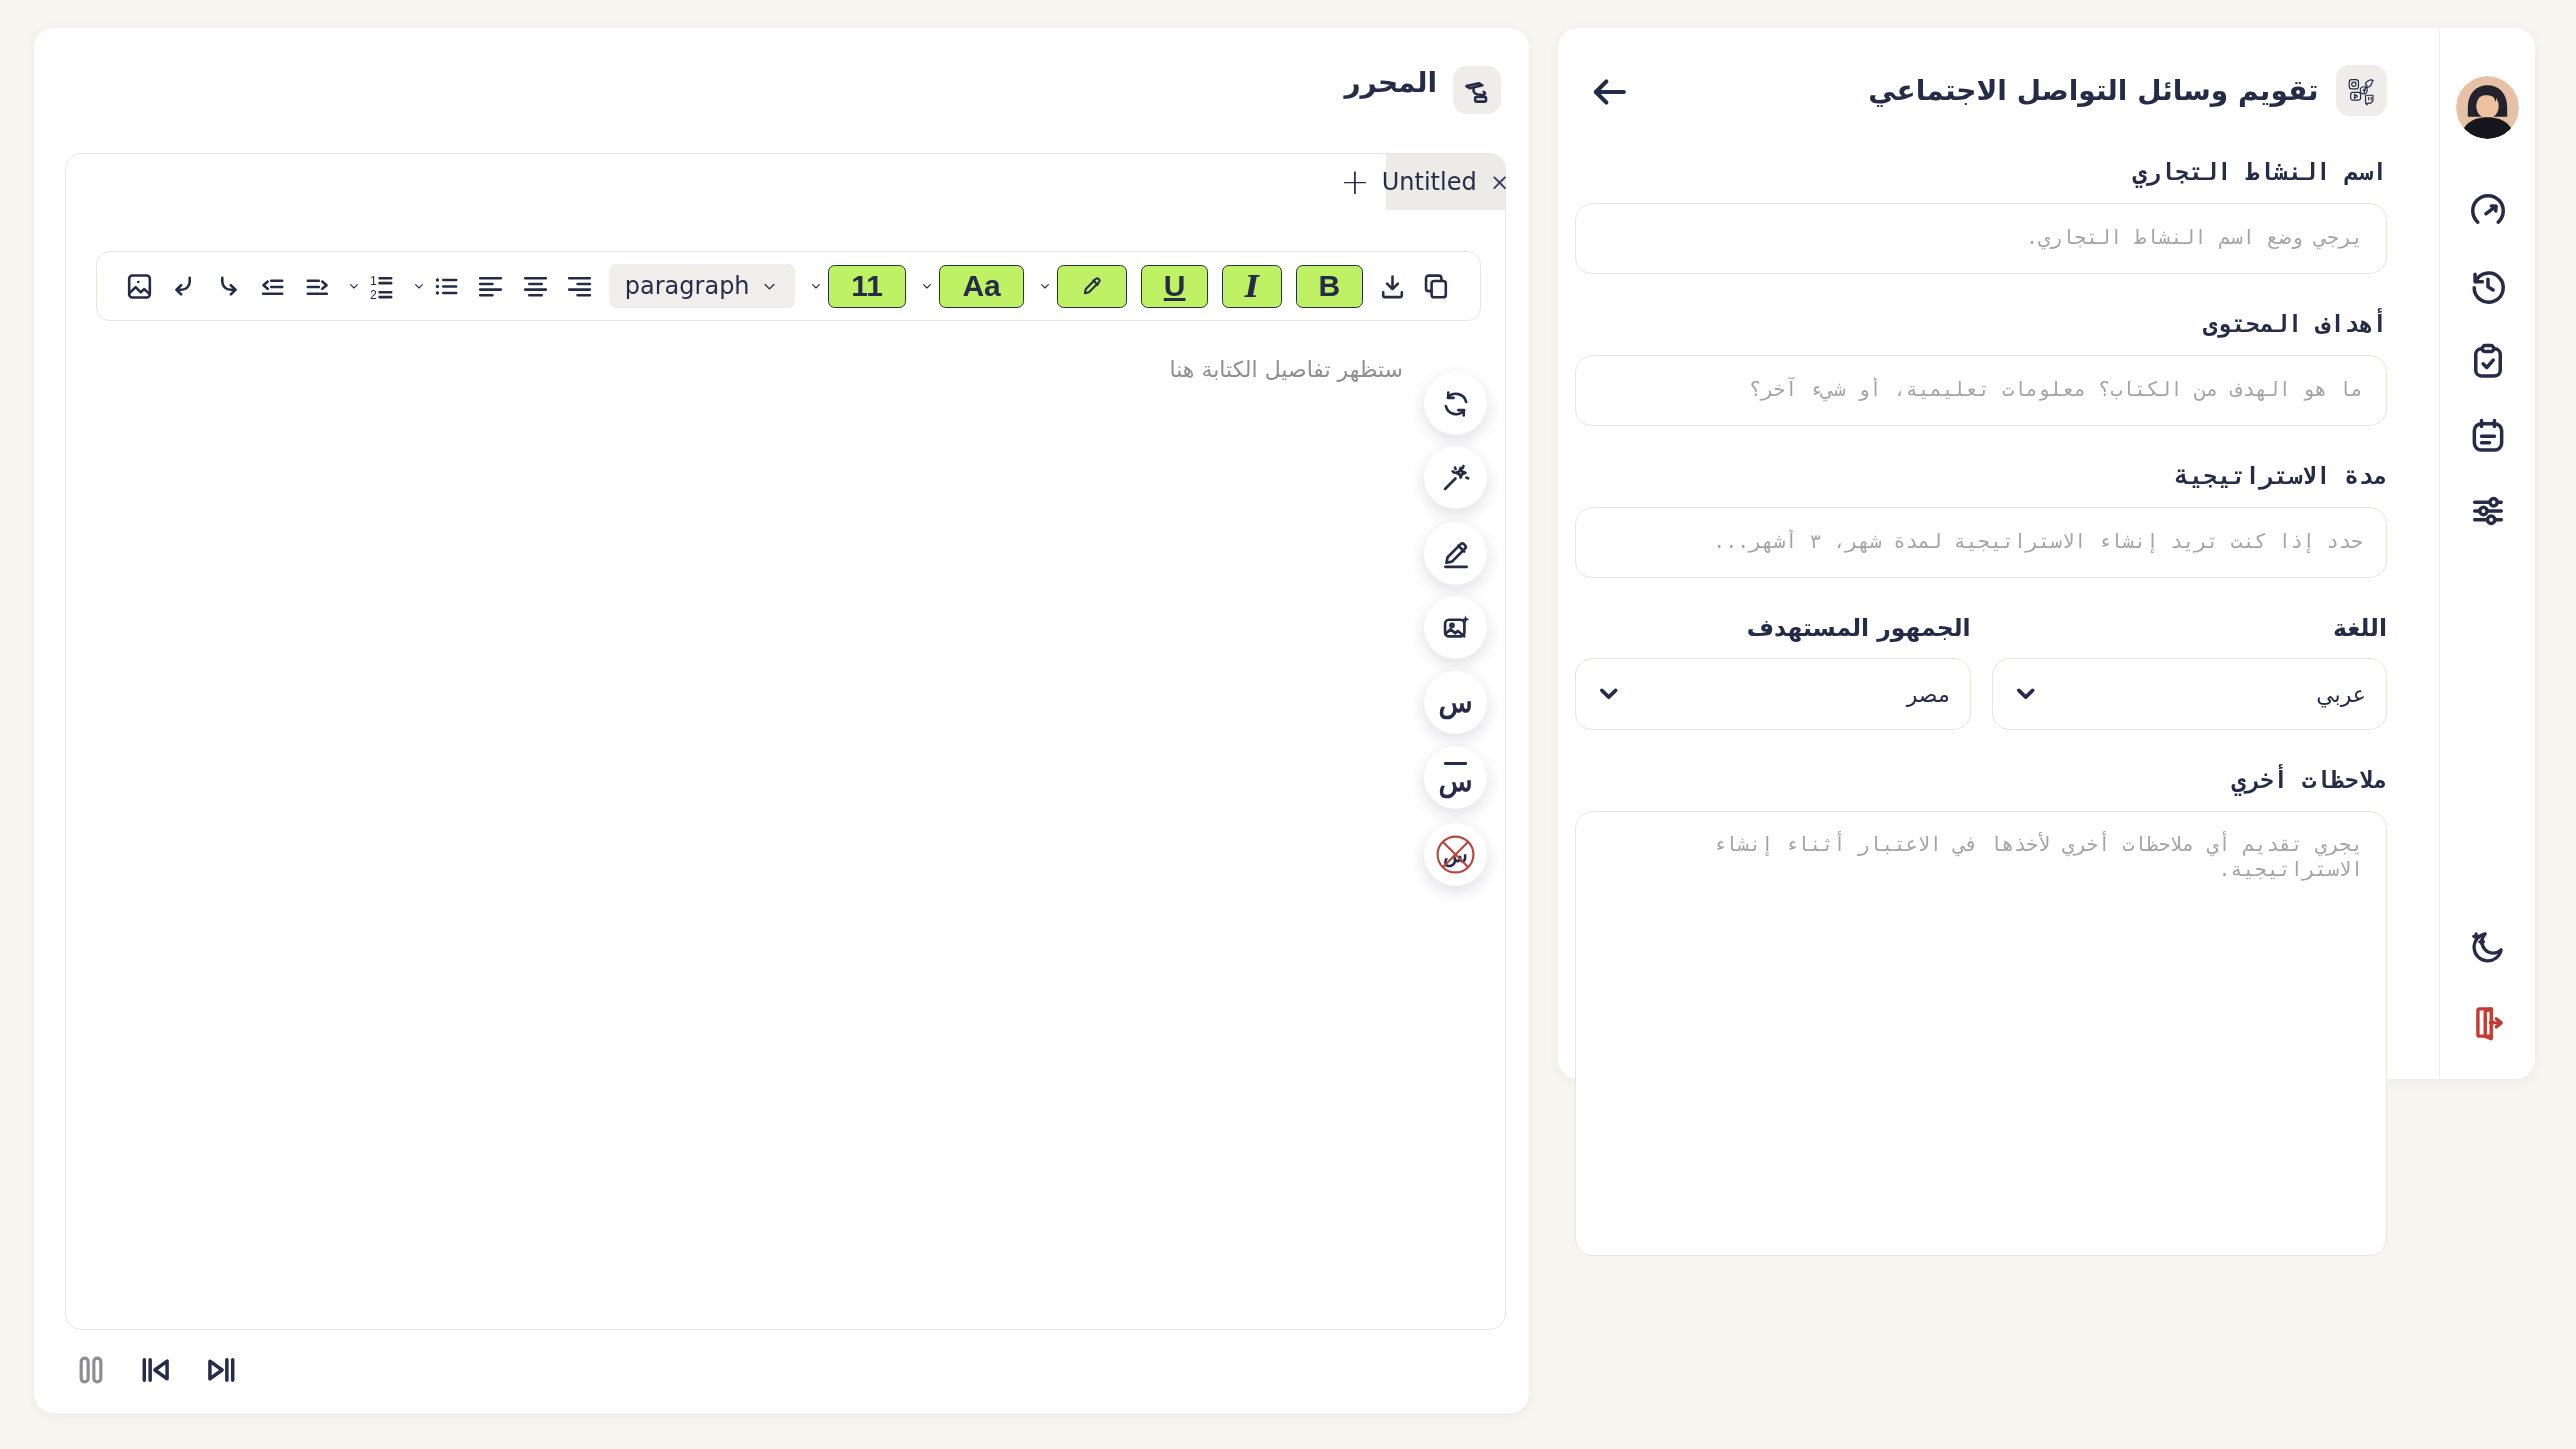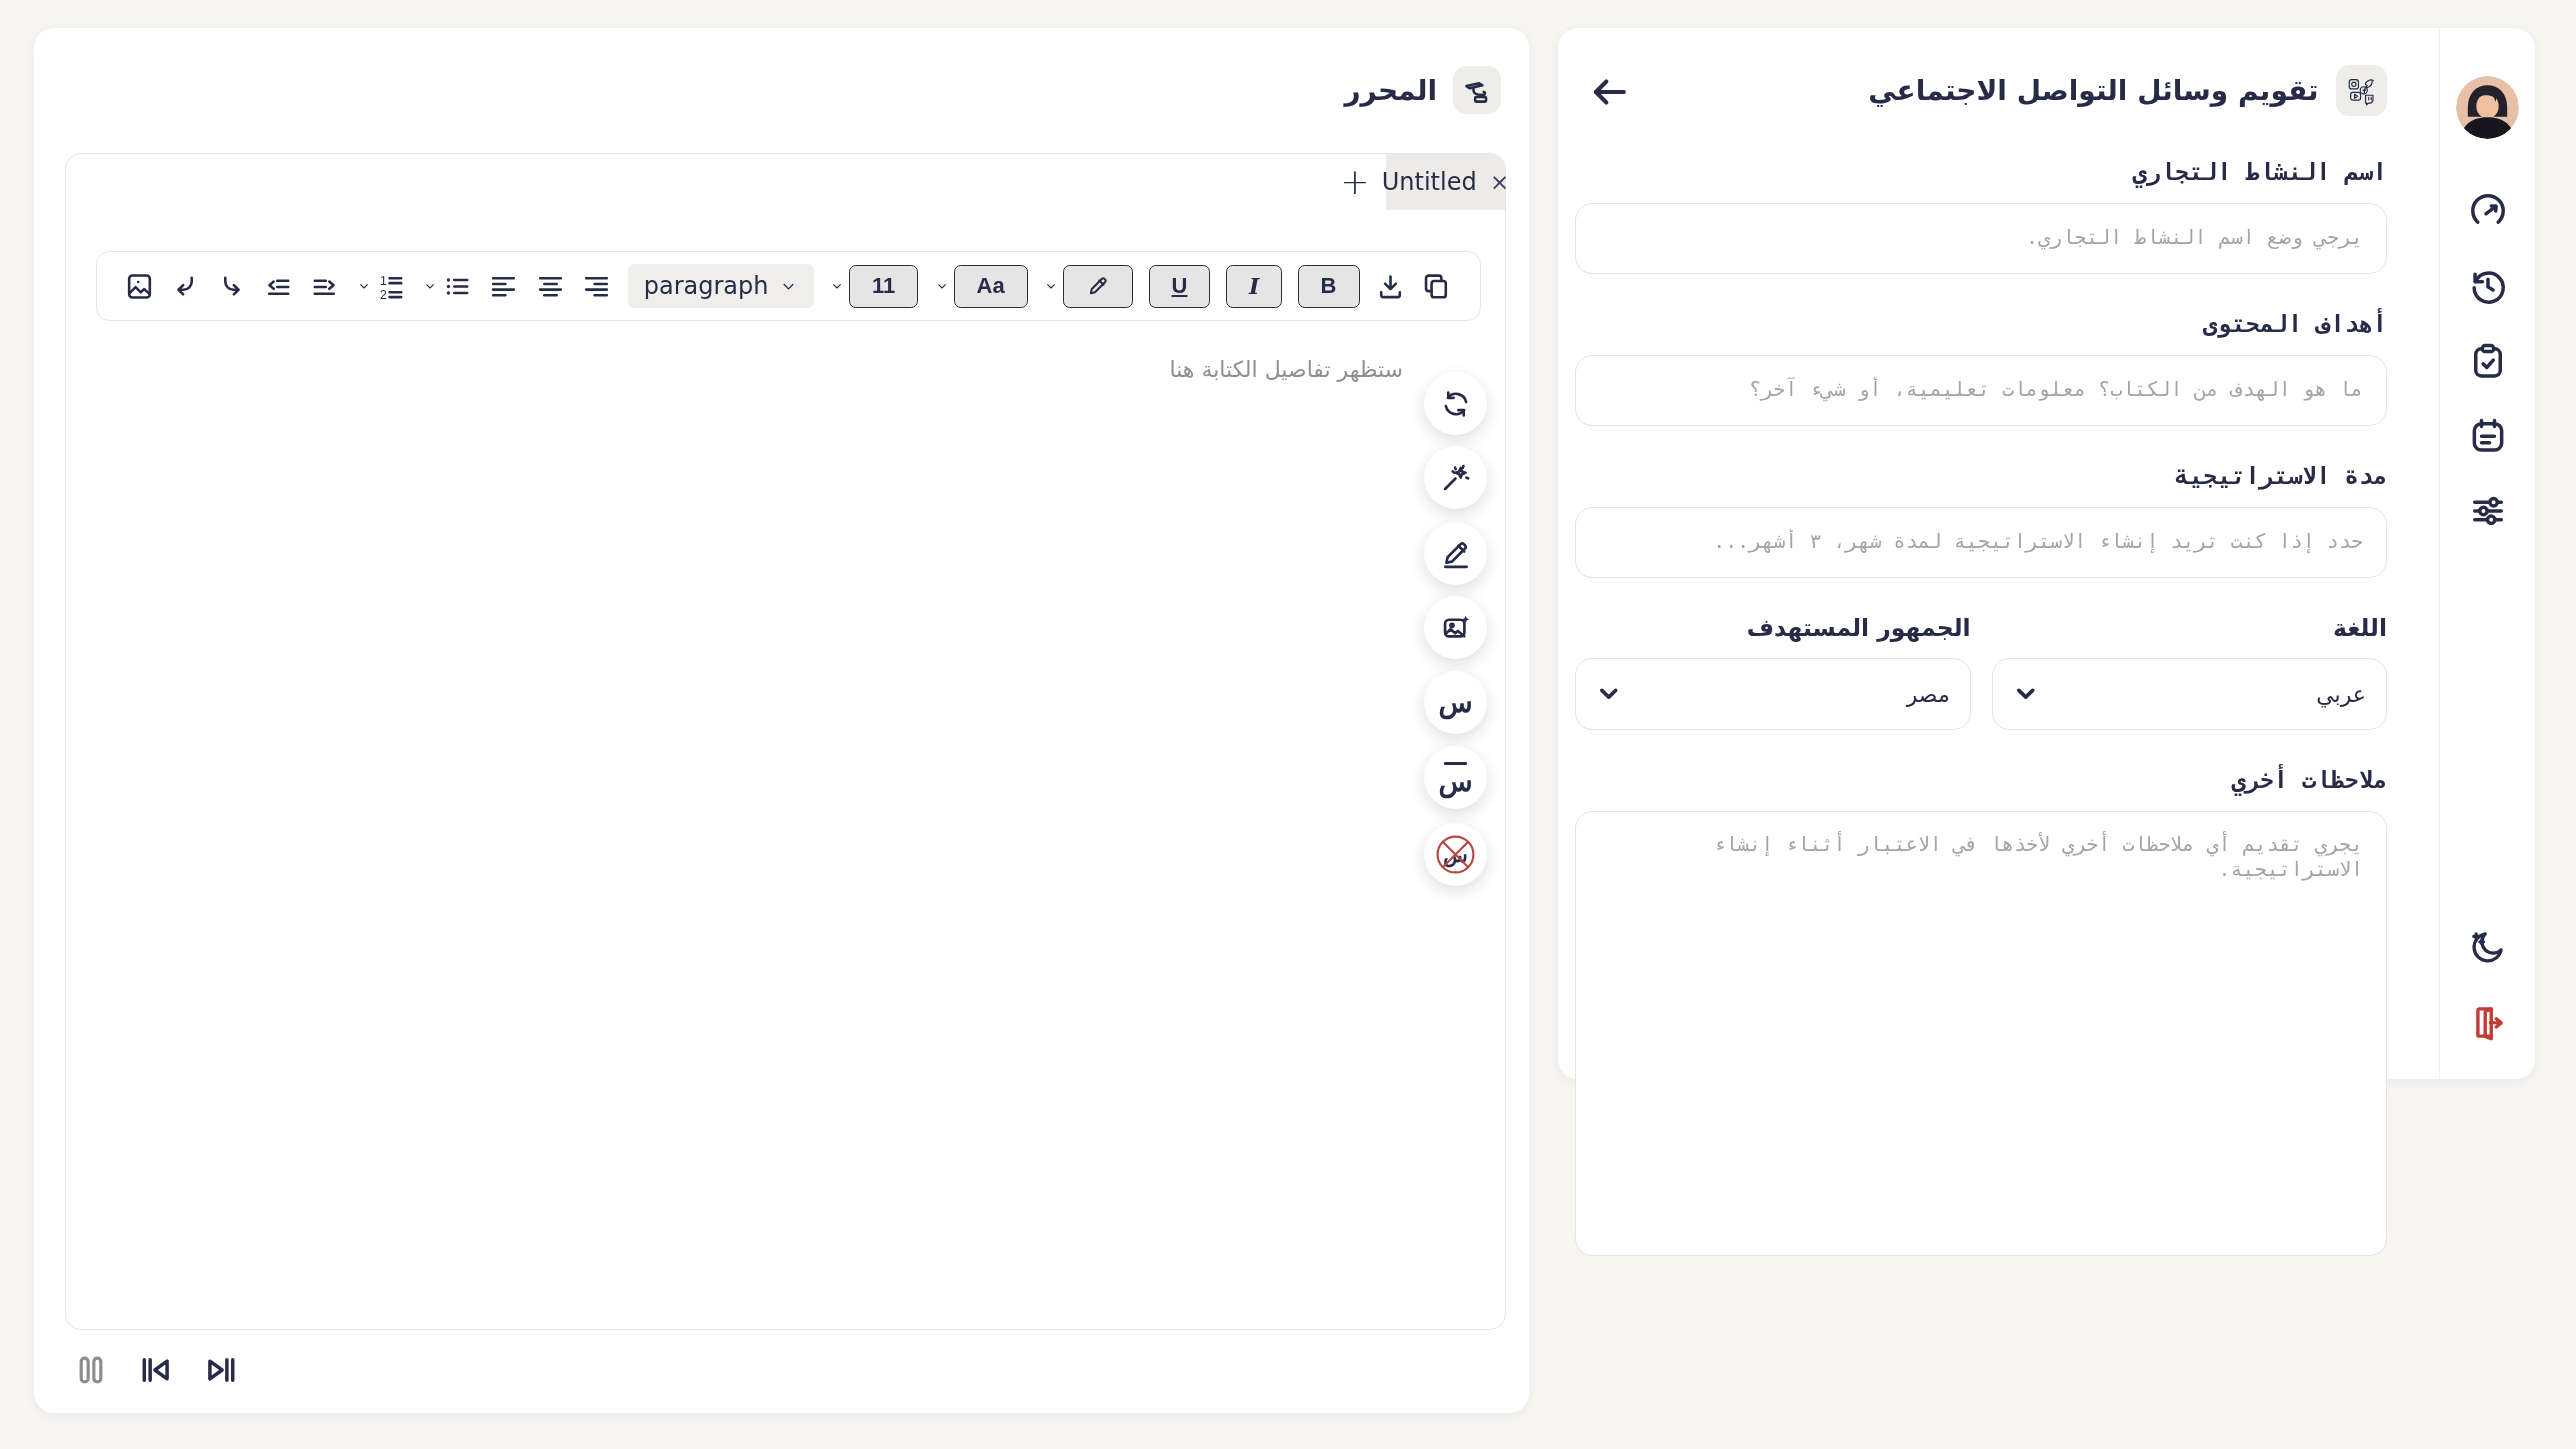--- a/index.html
+++ b/index.html
@@ -3,42 +3,42 @@
 <meta charset="utf-8">
 <style>
   html,body{margin:0;padding:0;}
   body{width:2576px;height:1449px;overflow:hidden;background:#f7f5f0;
        font-family:"DejaVu Sans", sans-serif;color:#262b47;}
   .page{position:relative;width:2576px;height:1449px;}
   .card{position:absolute;background:#fff;border-radius:20px;
         box-shadow:0 2.7px 12px rgba(40,40,70,.05);}
   
   .editor-card{left:34px;top:28px;width:1495px;height:1385px;}
-  .editor-header{position:absolute;top:38px;right:28px;display:flex;align-items:center;gap:16px;}
+  .editor-header{position:absolute;top:38px;right:28px;display:flex;align-items:flex-start;gap:16px;}
   .editor-title{font-size:28px;font-weight:bold;color:#262b47;}
   .icon-box{width:51px;height:51px;background:#efede9;border-radius:13.4px;
             display:flex;align-items:center;justify-content:center;}
   .icon-box.sm{width:48px;height:48px;}
   .editor-inner{position:absolute;left:31px;top:125px;width:1439px;height:1175px;
                 border:1.3px solid #e8e5df;border-radius:16px;}
   .tab{position:absolute;top:0;right:0;width:119px;height:56px;background:#edebe7;
        border-top-right-radius:14.8px;display:flex;align-items:center;justify-content:center;
        gap:13.4px;font-size:24px;color:#262b47;cursor:pointer;}
   .tab-close{font-size:23px;color:#3c4160;line-height:1;}
   .tab-add{position:absolute;top:9.4px;right:131px;width:38px;height:38px;border:none;background:none;
            font-size:35px;font-weight:200;color:#262b47;display:flex;align-items:center;justify-content:center;
            font-family:inherit;cursor:pointer;padding:0;}
   .toolbar{position:absolute;left:29.5px;top:97px;width:1385px;height:70px;box-sizing:border-box;
            border:1.3px solid #e8e5df;border-radius:13.4px;display:flex;align-items:center;
            justify-content:space-between;padding:0 27px;}
   .tb-btn{border:none;background:none;padding:0;display:flex;align-items:center;cursor:pointer;}
   .tb-group{display:flex;align-items:center;gap:4px;}
   .tb-box{min-width:36px;height:43px;border:1.7px solid #262b47;border-radius:6.7px;
-          display:flex;align-items:center;justify-content:center;font-size:22px;font-weight:bold;
-          color:#262b47;padding:0 22px;box-sizing:border-box;background:#e5e5e5;}
+          display:flex;align-items:center;justify-content:center;font-size:30px;font-weight:bold;
+          color:#262b47;padding:0 22px;box-sizing:border-box;background:#bef264;}
   .tb-u{text-decoration:underline;}
   .tb-i{font-style:italic;font-family:"DejaVu Serif",serif;font-weight:600;}
   .para-pill{background:#f0eeea;border-radius:6.7px;height:44px;padding:0 16px;border:none;
              display:flex;align-items:center;gap:10px;font-size:24px;color:#262b47;
              font-family:inherit;cursor:pointer;}
   .editor-placeholder{position:absolute;top:203px;right:102px;direction:rtl;
                       font-size:22px;color:#8f8f94;}
   .float-btn{position:absolute;left:1358px;width:63px;height:63px;border-radius:50%;background:#fff;
              border:none;box-shadow:0 5.4px 16px rgba(25,28,55,.14);display:flex;align-items:center;
              justify-content:center;cursor:pointer;}

